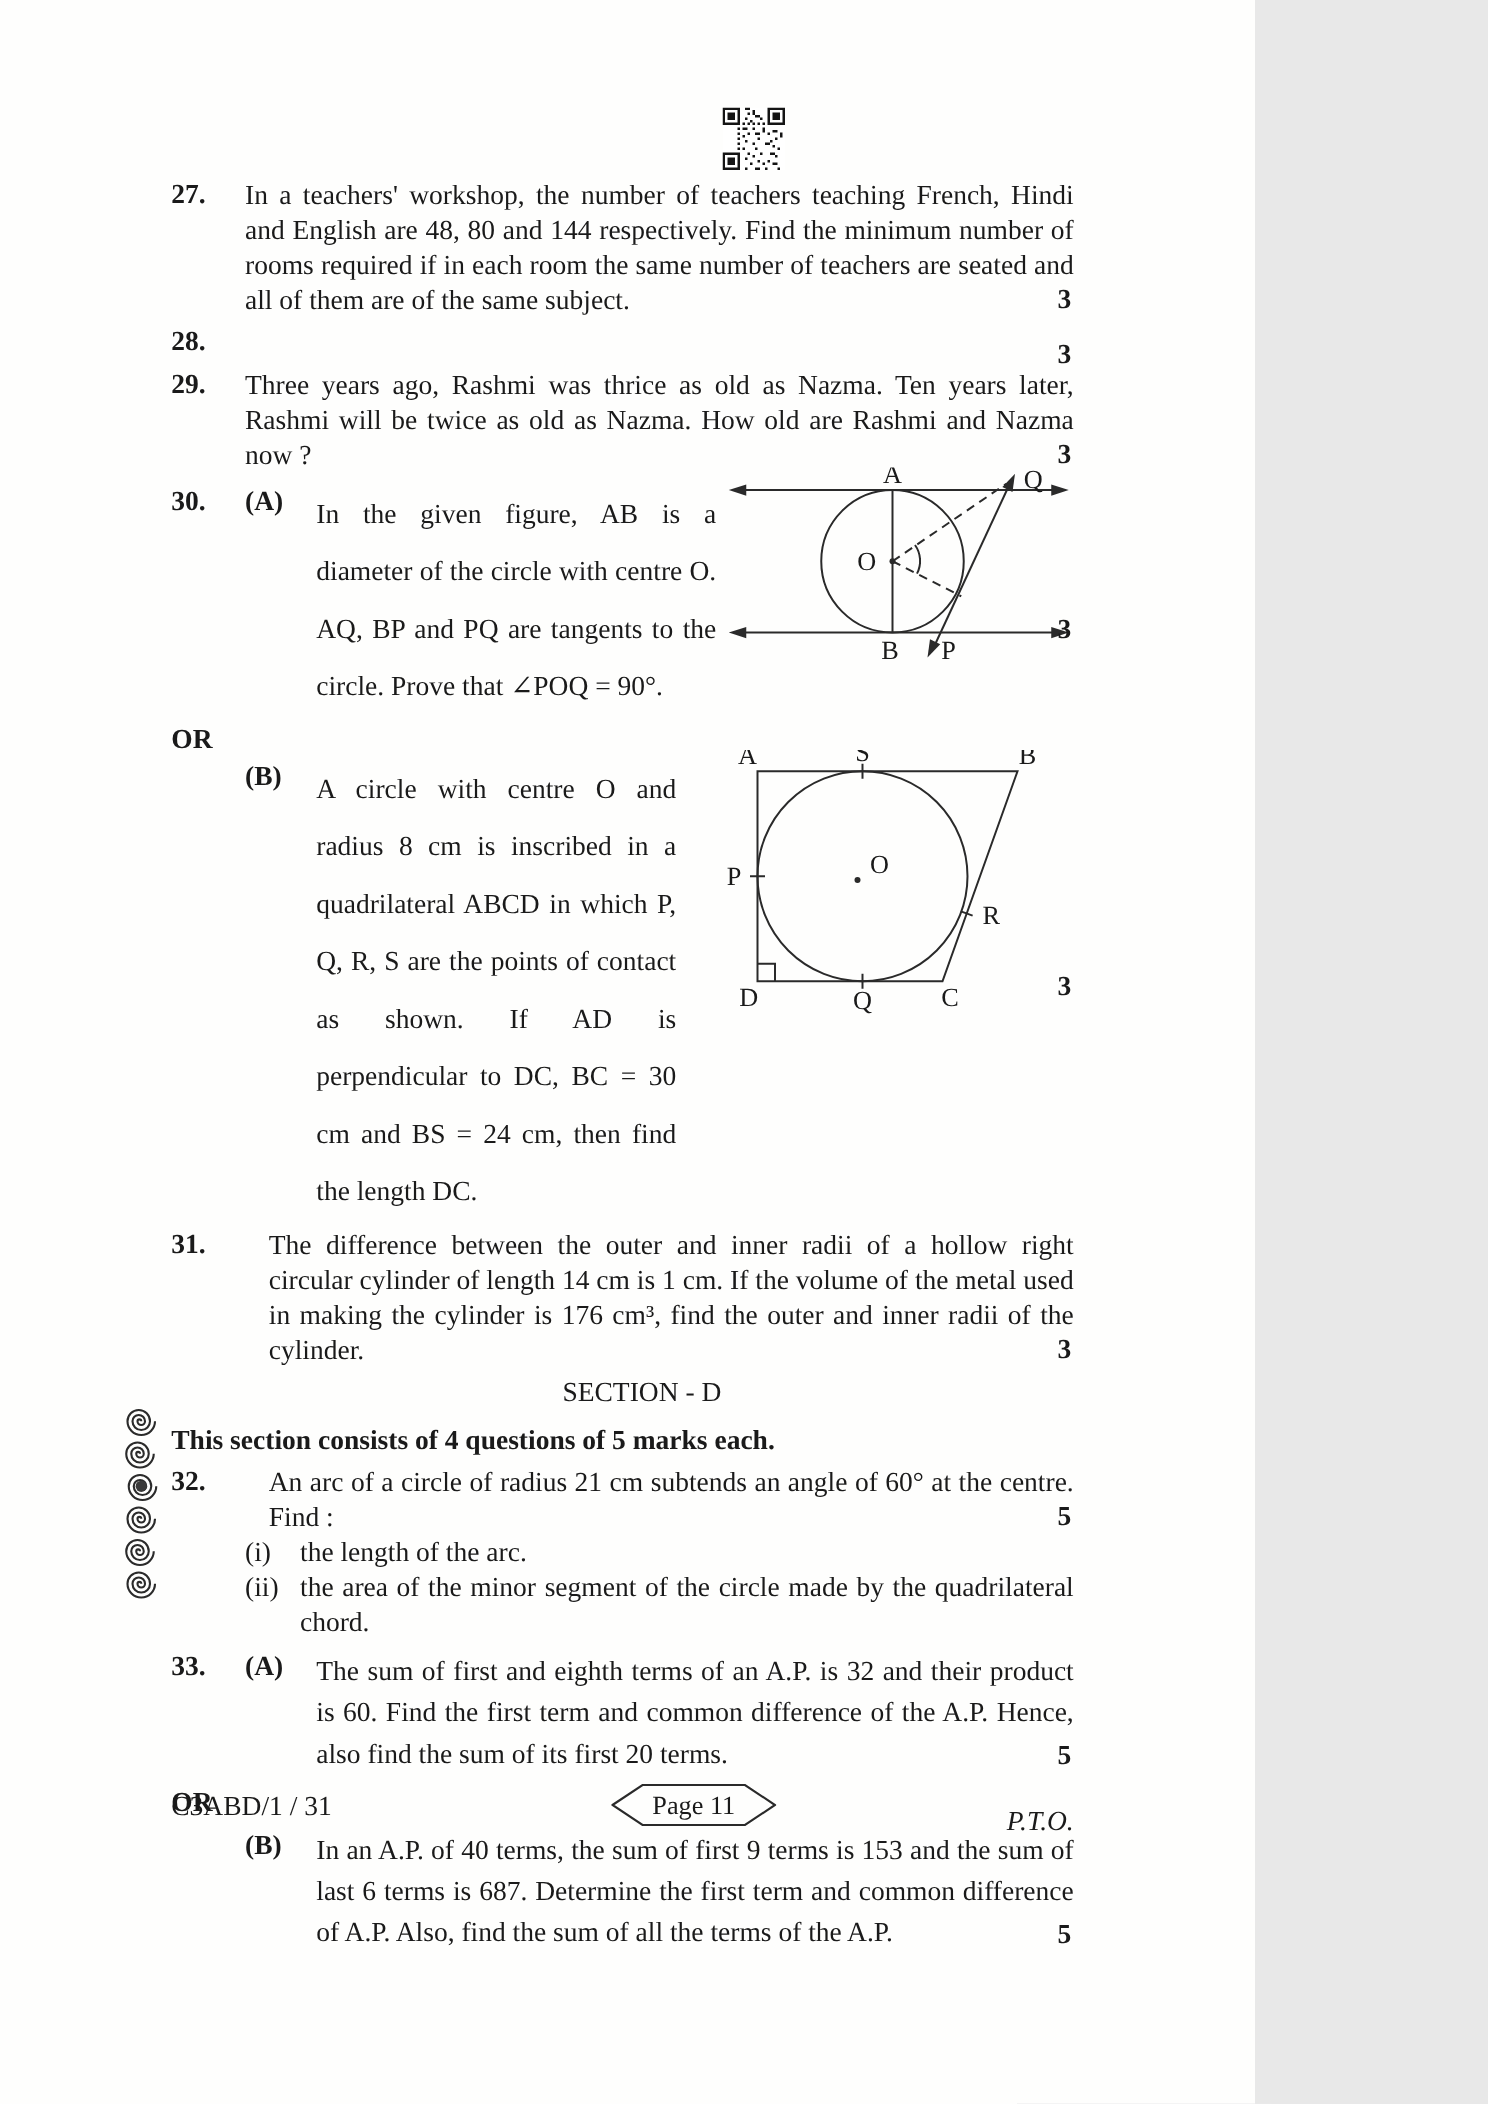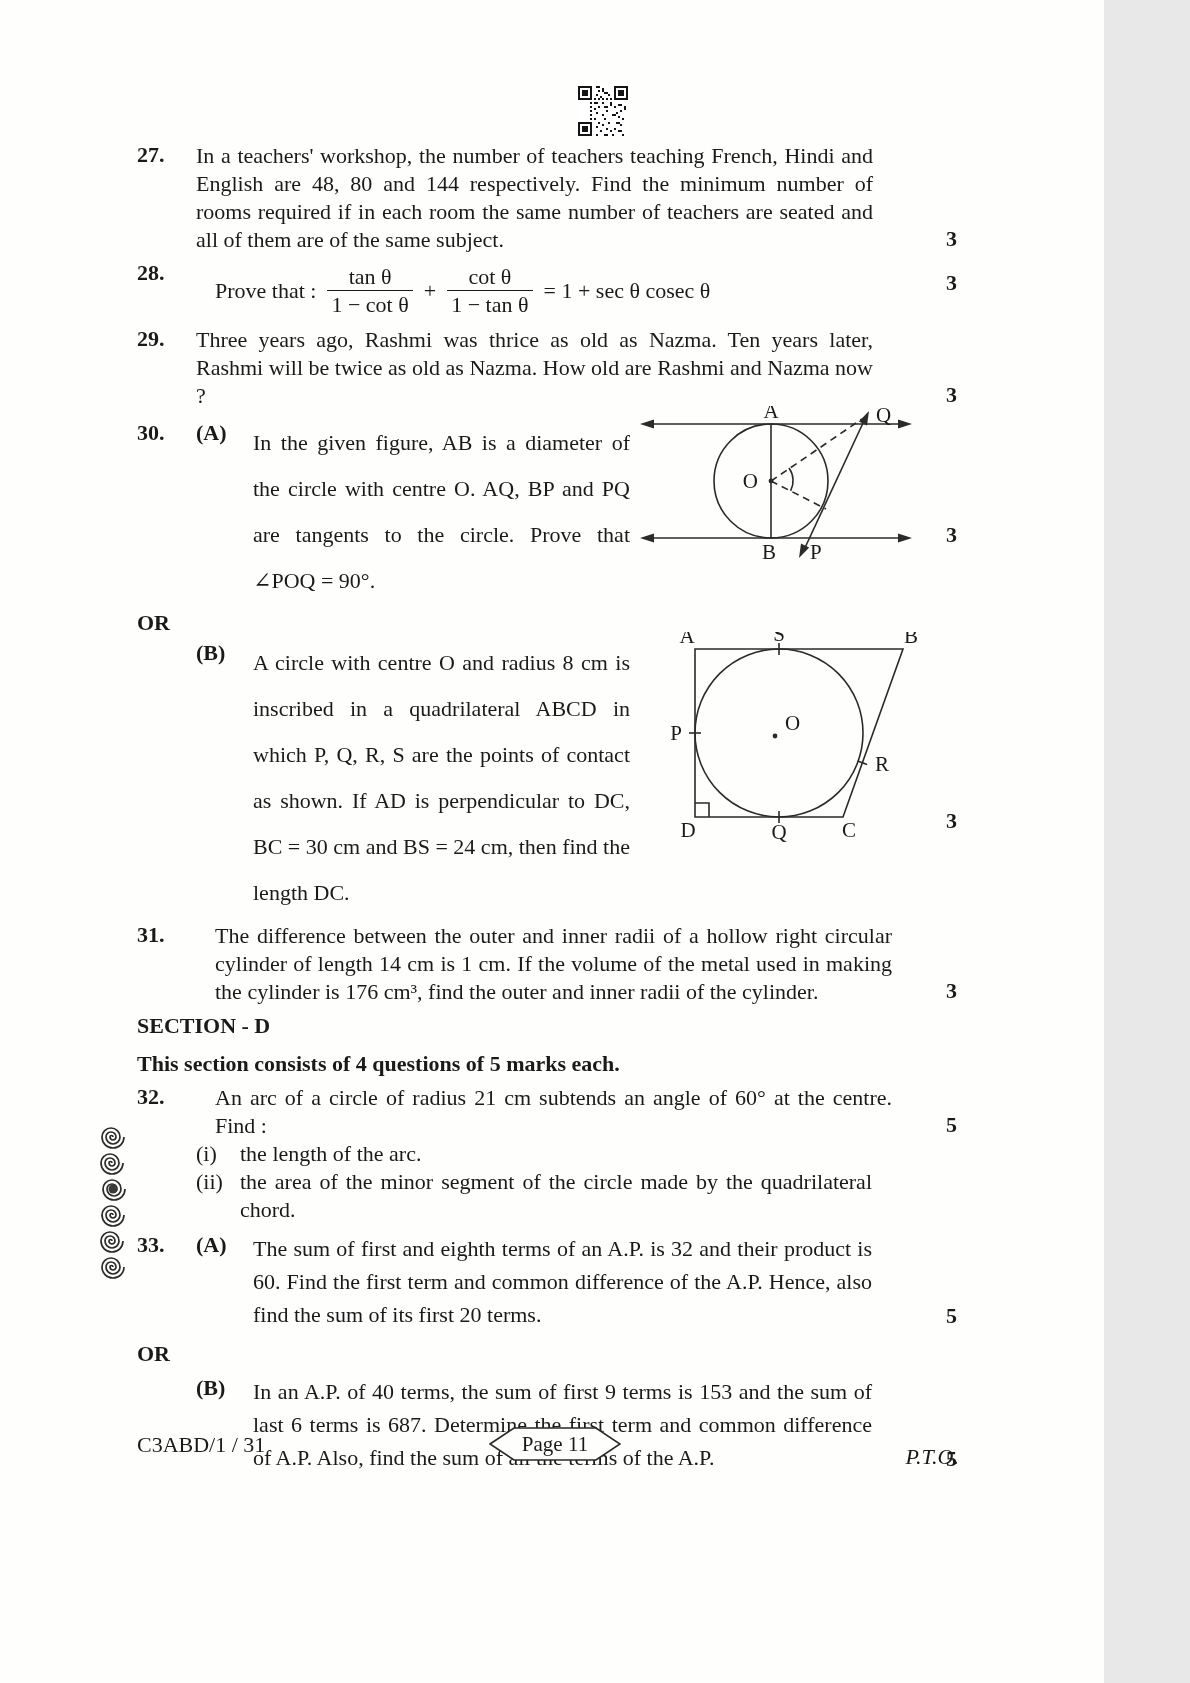--- a/index.html
+++ b/index.html
@@ -1,16 +1,16 @@
 <!DOCTYPE html>
 <html><head>
 <meta charset="utf-8">
 <style>
   html,body{margin:0;padding:0;background:#e8e8e8;}
-  .page{position:relative;width:1104px;height:1683px;background:#fefefd;overflow:hidden;
+  .page{position:relative;width:1004px;height:1683px;background:#fefefd;overflow:hidden;
         font-family:"Liberation Serif","DejaVu Serif",serif;color:#1a1a1a;font-size:22px;}
   .flow{padding-top:142px;}
   .q{position:relative;display:flex;margin-left:137px;margin-right:145px;}
   .qnum{flex:0 0 59px;font-weight:700;}
   .qletter{flex:0 0 57px;font-weight:700;}
   .qbody{line-height:28px;text-align:justify;}
   .w677{width:677px;}
   .w619{width:619px;line-height:33px;}
   .w377{width:377px;line-height:46px;}
   .w632{width:632px;}
@@ -20,21 +20,21 @@
   
   .formula{display:flex;align-items:center;gap:11px;padding-top:3px;}
   .frac{display:inline-flex;flex-direction:column;align-items:center;line-height:27px;}
   .frac .fden{border-top:1.7px solid #1a1a1a;padding:0 4px;}
   .frac .fnum{padding:0 4px;}
   
   .figA{margin-left:6px;margin-top:-14px;}
   .figB{margin-left:18px;margin-top:-8px;}
   svg text{font-family:"Liberation Serif","DejaVu Serif",serif;font-size:21px;fill:#1a1a1a;}
   .or-row{width:753px;margin-left:137px;text-align:left;font-weight:700;margin-top:4px;margin-bottom:2px;line-height:30px;}
-  .section-title{width:753px;margin-left:137px;text-align:left;font-weight:700;margin-top:6px;line-height:28px;}
+  .section-title{width:753px;margin-left:137px;text-align:center;font-weight:400;margin-top:6px;line-height:28px;}
   .section-sub{margin-left:137px;font-weight:700;margin-top:10px;line-height:28px;}
   .qsub{display:flex;margin-left:196px;margin-right:145px;line-height:28px;}
   .qsub .inum{flex:0 0 44px;}
   
   .qr{position:absolute;left:578px;top:86px;}
   .spirals{position:absolute;left:88px;top:1124px;}
   .footer{position:absolute;left:137px;right:145px;top:1426px;height:40px;}
   .f-left{position:absolute;left:0;top:6px;}
   .f-hex{position:absolute;left:352px;top:0;}
   .f-right{position:absolute;right:0;top:18px;font-style:italic;}
@@ -85,33 +85,20 @@
   <div class="flow">
 
     <div class="q">
       <span class="qnum">27.</span>
       <div class="qbody w677">In a teachers' workshop, the number of teachers teaching French, Hindi and English are 48, 80 and 144 respectively. Find the minimum number of rooms required if in each room the same number of teachers are seated and all of them are of the same subject.</div>
       <span class="marks">3</span>
     </div>
 
     <div class="q mt6">
       <span class="qnum">28.</span>
-      <div class="formula">
-        <span>Prove that :</span>
-        <span class="frac">
-          <span class="fnum">tan θ</span>
-          <span class="fden">1 − cot θ</span>
-        </span>
-        <span>+</span>
-        <span class="frac">
-          <span class="fnum">cot θ</span>
-          <span class="fden">1 − tan θ</span>
-        </span>
-        <span>= 1 + sec θ cosec θ</span>
-      </div>
       <span class="marks t" style="top:10px;">3</span>
     </div>
 
     <div class="q mt8">
       <span class="qnum">29.</span>
       <div class="qbody w677">Three years ago, Rashmi was thrice as old as Nazma. Ten years later, Rashmi will be twice as old as Nazma. How old are Rashmi and Nazma now ?</div>
       <span class="marks">3</span>
     </div>
 
     <div class="q mt10">

